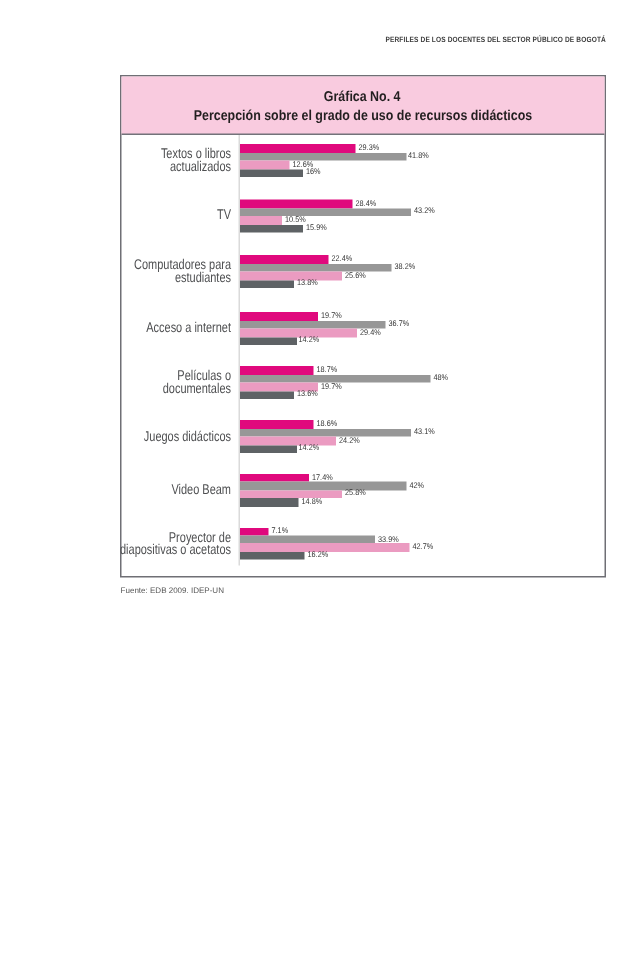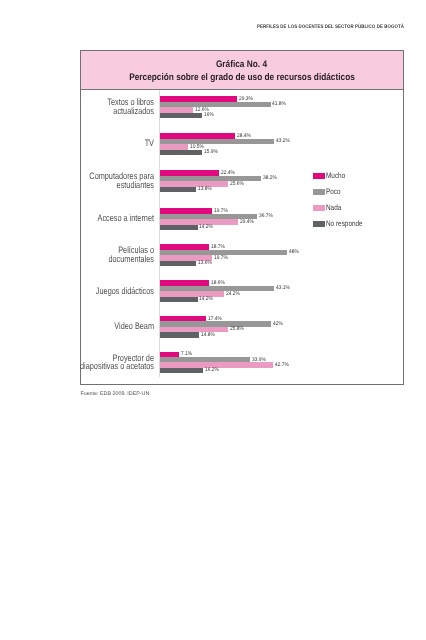--- a/index.html
+++ b/index.html
@@ -29,38 +29,20 @@
 <div class="page">
   <div class="running-head">PERFILES DE LOS DOCENTES DEL SECTOR PÚBLICO DE BOGOTÁ</div>
 
   <div class="figbox">
     <div class="fighead">
       <div class="l1">Gráfica No. 4</div>
       <div class="l2">Percepción sobre el grado de uso de recursos didácticos</div>
     </div>
     <div class="plot" id="plot">
       <div class="axis"></div>
-      <div class="legend" id="legend">
-          <div class="legitem">
-            <div class="swatch" style="background: rgb(224, 9, 125);"></div>
-            <div class="legtext">Mucho</div>
-          </div>
-          <div class="legitem">
-            <div class="swatch" style="background: rgb(151, 151, 151);"></div>
-            <div class="legtext">Poco</div>
-          </div>
-          <div class="legitem">
-            <div class="swatch" style="background: rgb(235, 155, 193);"></div>
-            <div class="legtext">Nada</div>
-          </div>
-          <div class="legitem">
-            <div class="swatch" style="background: rgb(94, 98, 101);"></div>
-            <div class="legtext">No responde</div>
-          </div>
-        </div>
     <div class="cat" style="top: 8.29px;">
           <div>Textos o libros</div>
           <div>actualizados</div>
         </div>
         <div class="bar" style="background: rgb(224, 9, 125); width: 77.4692px; top: 6.2px;"></div>
         <div class="val" style="left: 158.769px; top: 6.75px;">29.3%</div>
         <div class="bar" style="background: rgb(151, 151, 151); width: 110.519px; top: 11.62px;"></div>
         <div class="val" style="left: 191.819px; top: 12.17px;">41.8%</div>
         <div class="bar" style="background: rgb(235, 155, 193); width: 33.3144px; top: 17.04px;"></div>
         <div class="val" style="left: 114.614px; top: 17.59px;">12.6%</div>

